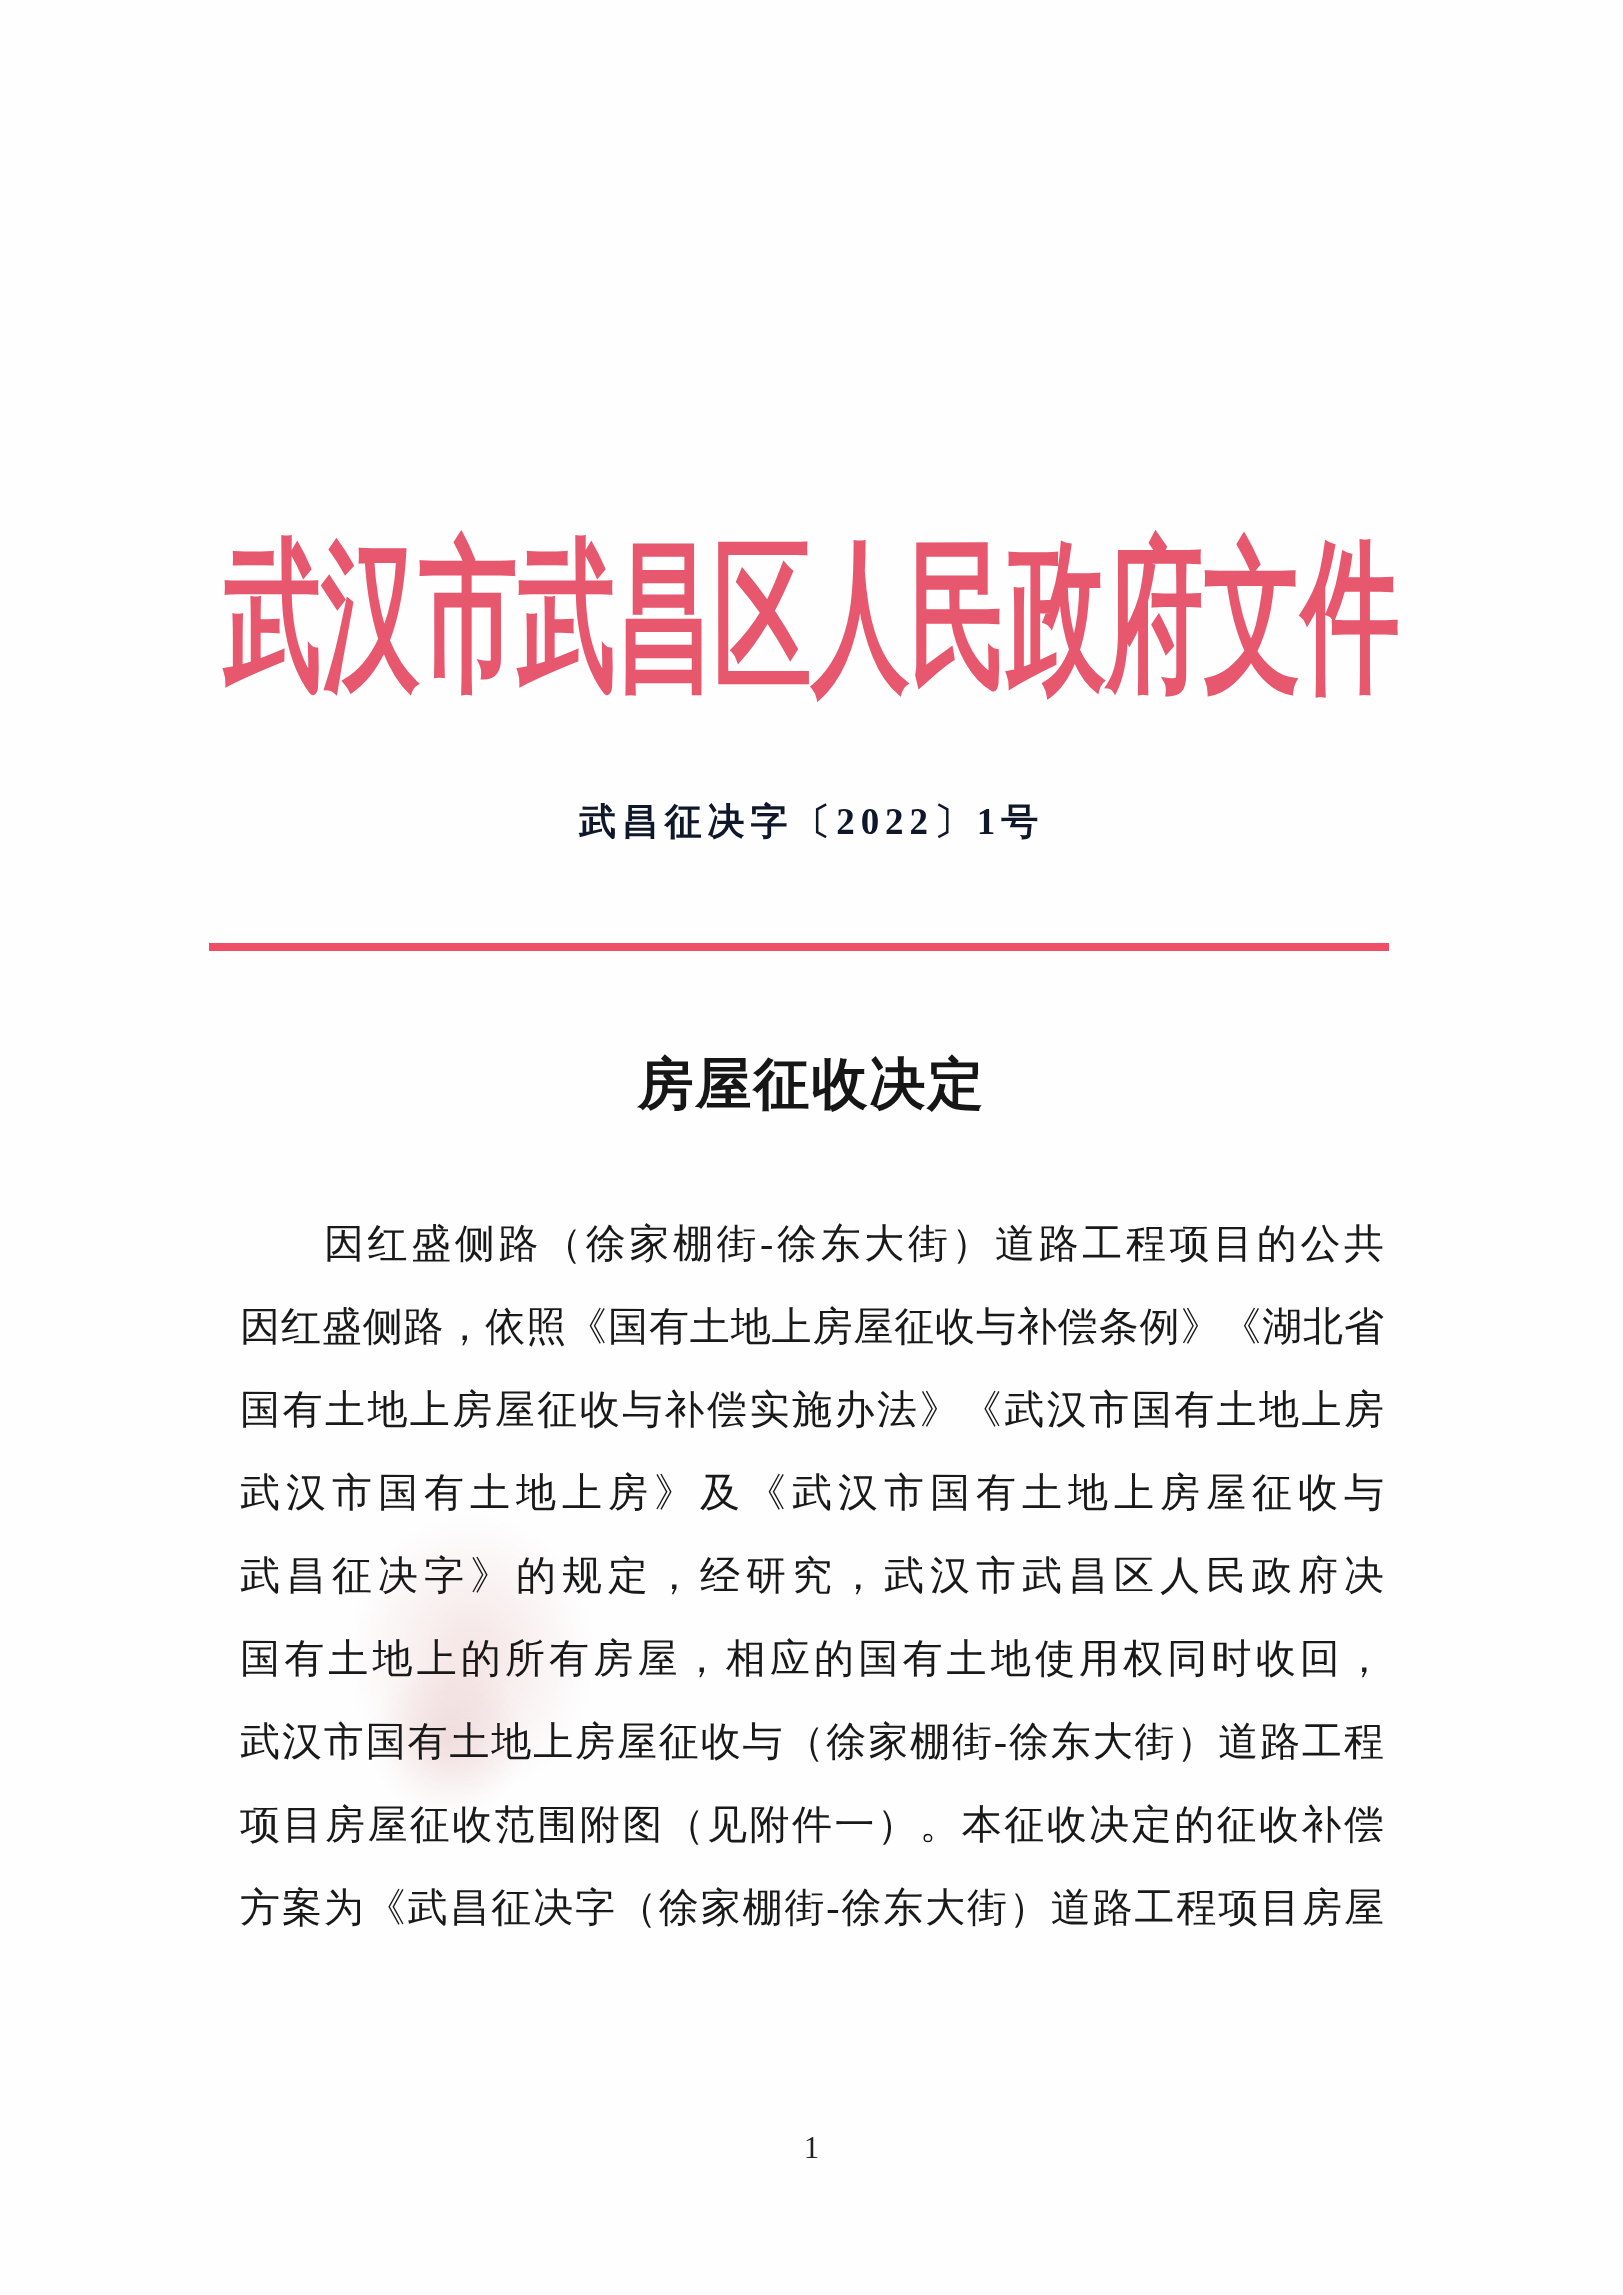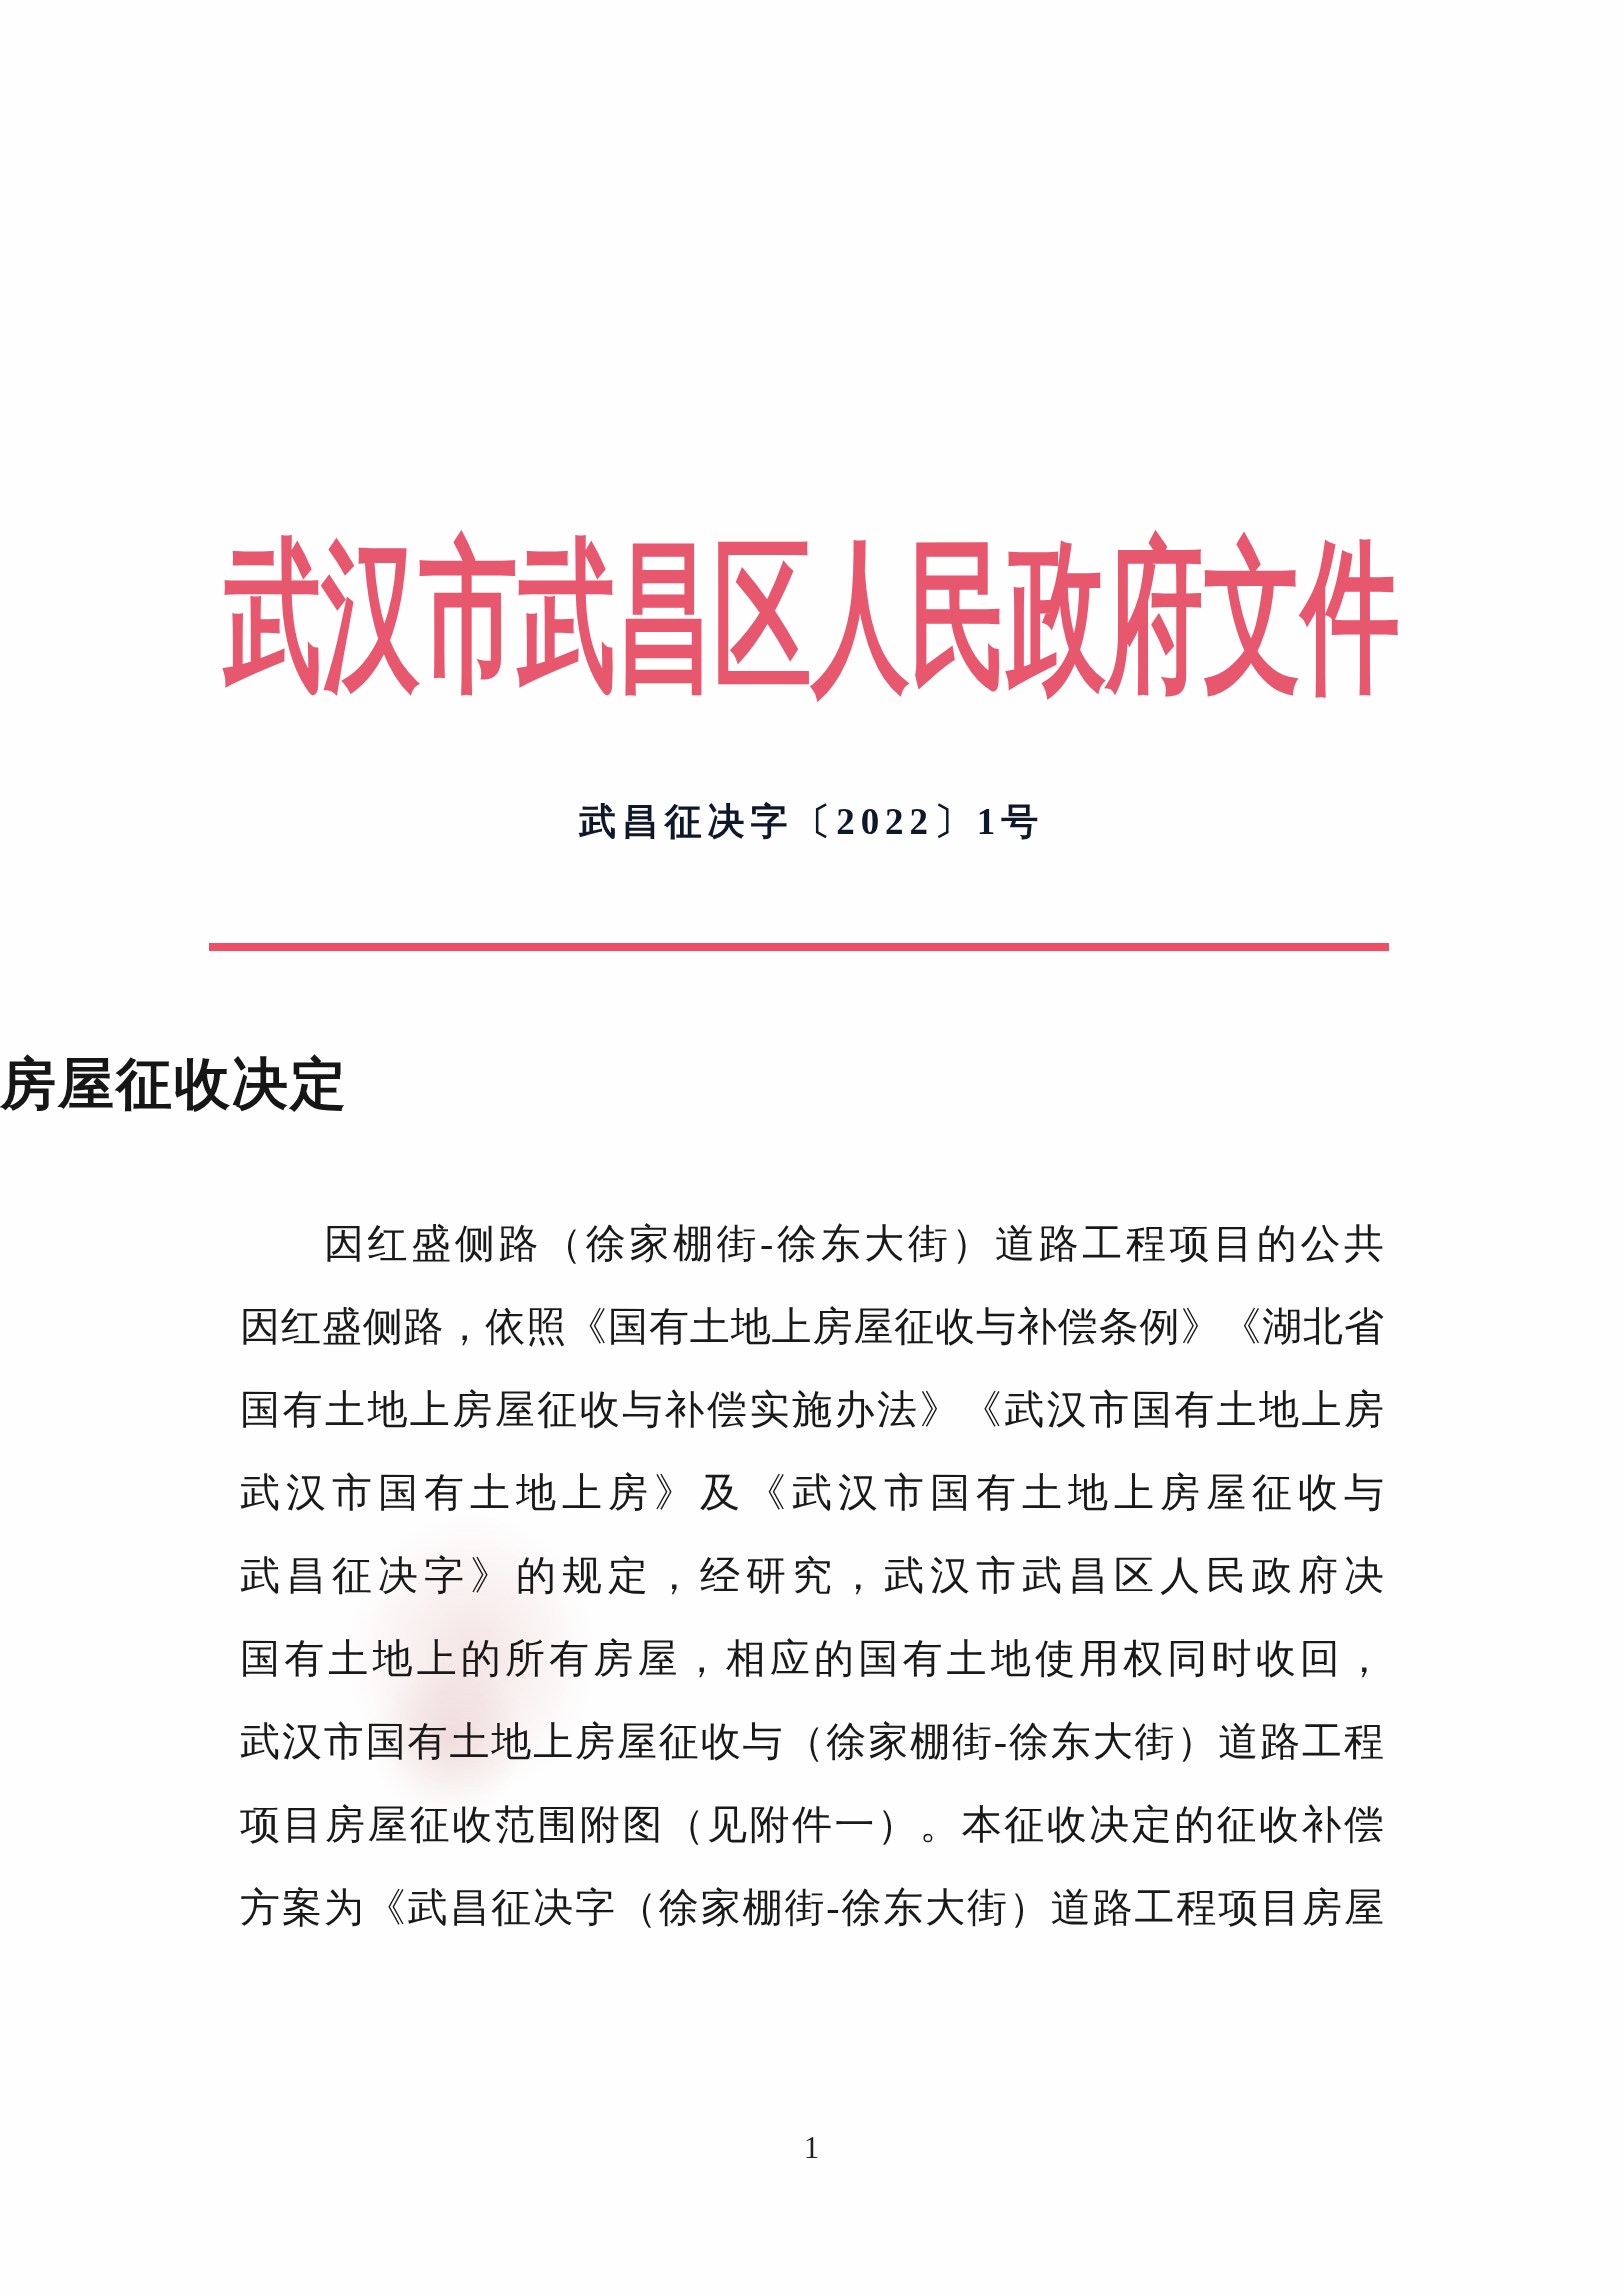--- a/index.html
+++ b/index.html
@@ -77,20 +77,21 @@
       filter: blur(2px);
       pointer-events: none;
     }
 
     
     .doc-title {
       position: absolute;
       top: 1053px;
       left: 0;
       width: 100%;
+      text-align: center;
       font-size: 56px;
       line-height: 63px;
       font-weight: bold;
       letter-spacing: 2px;
       color: #161616;
     }
 
     
     .body-text {
       position: absolute;

